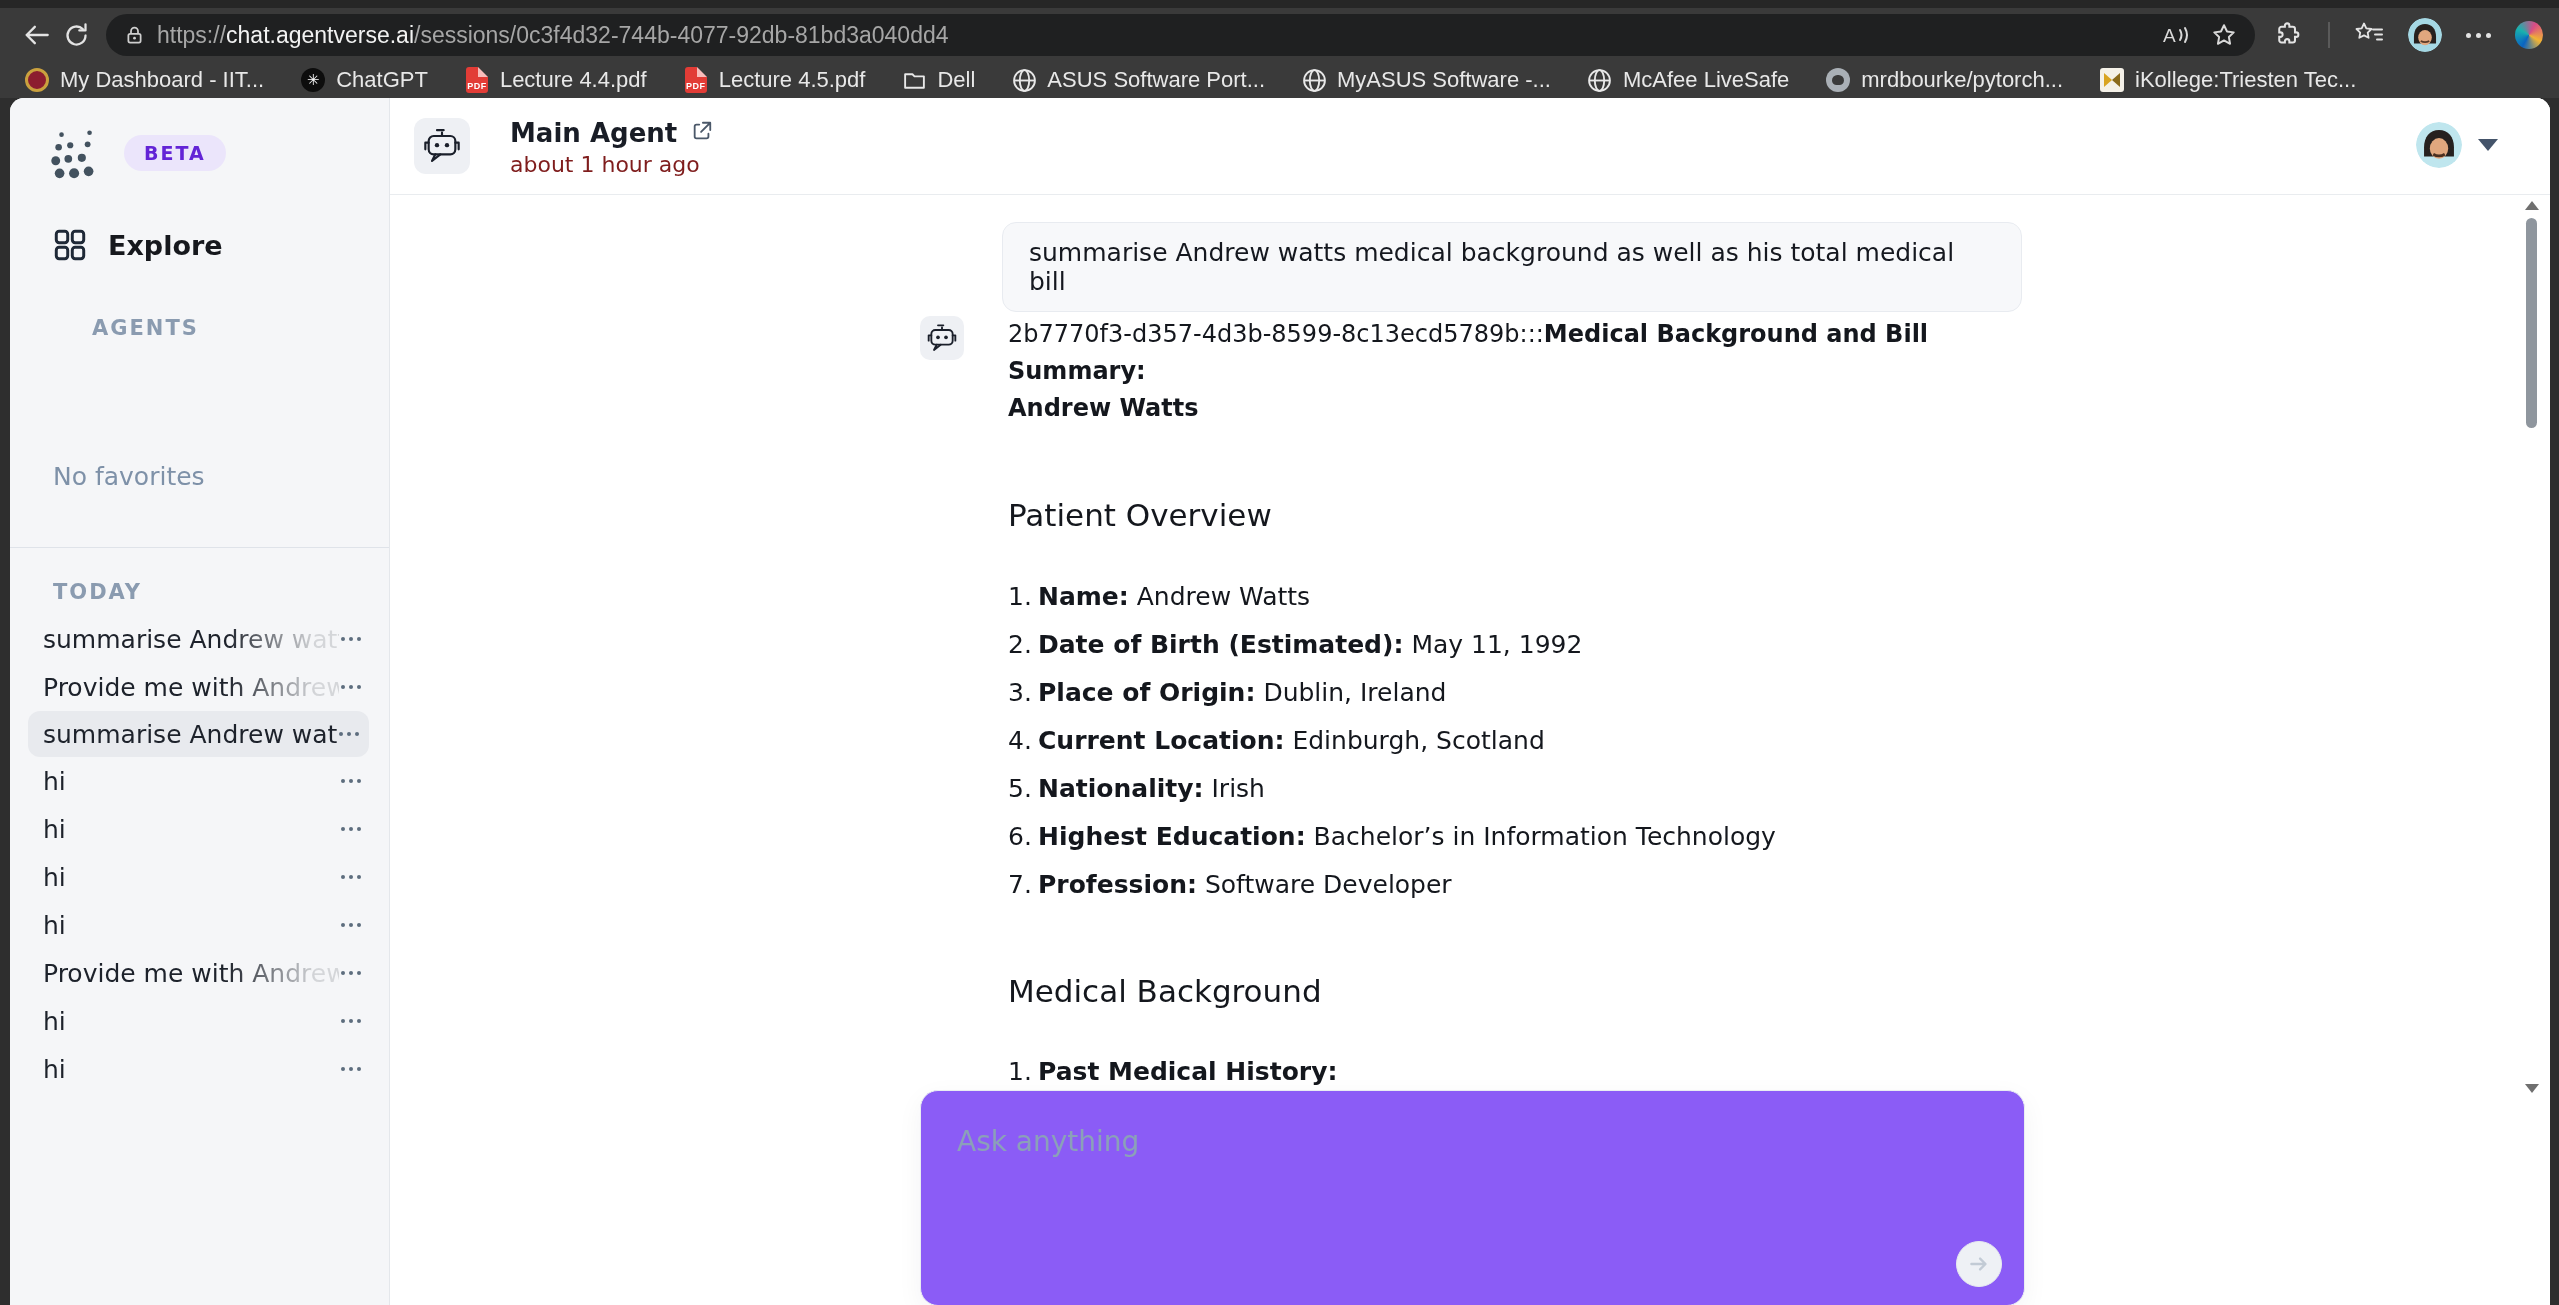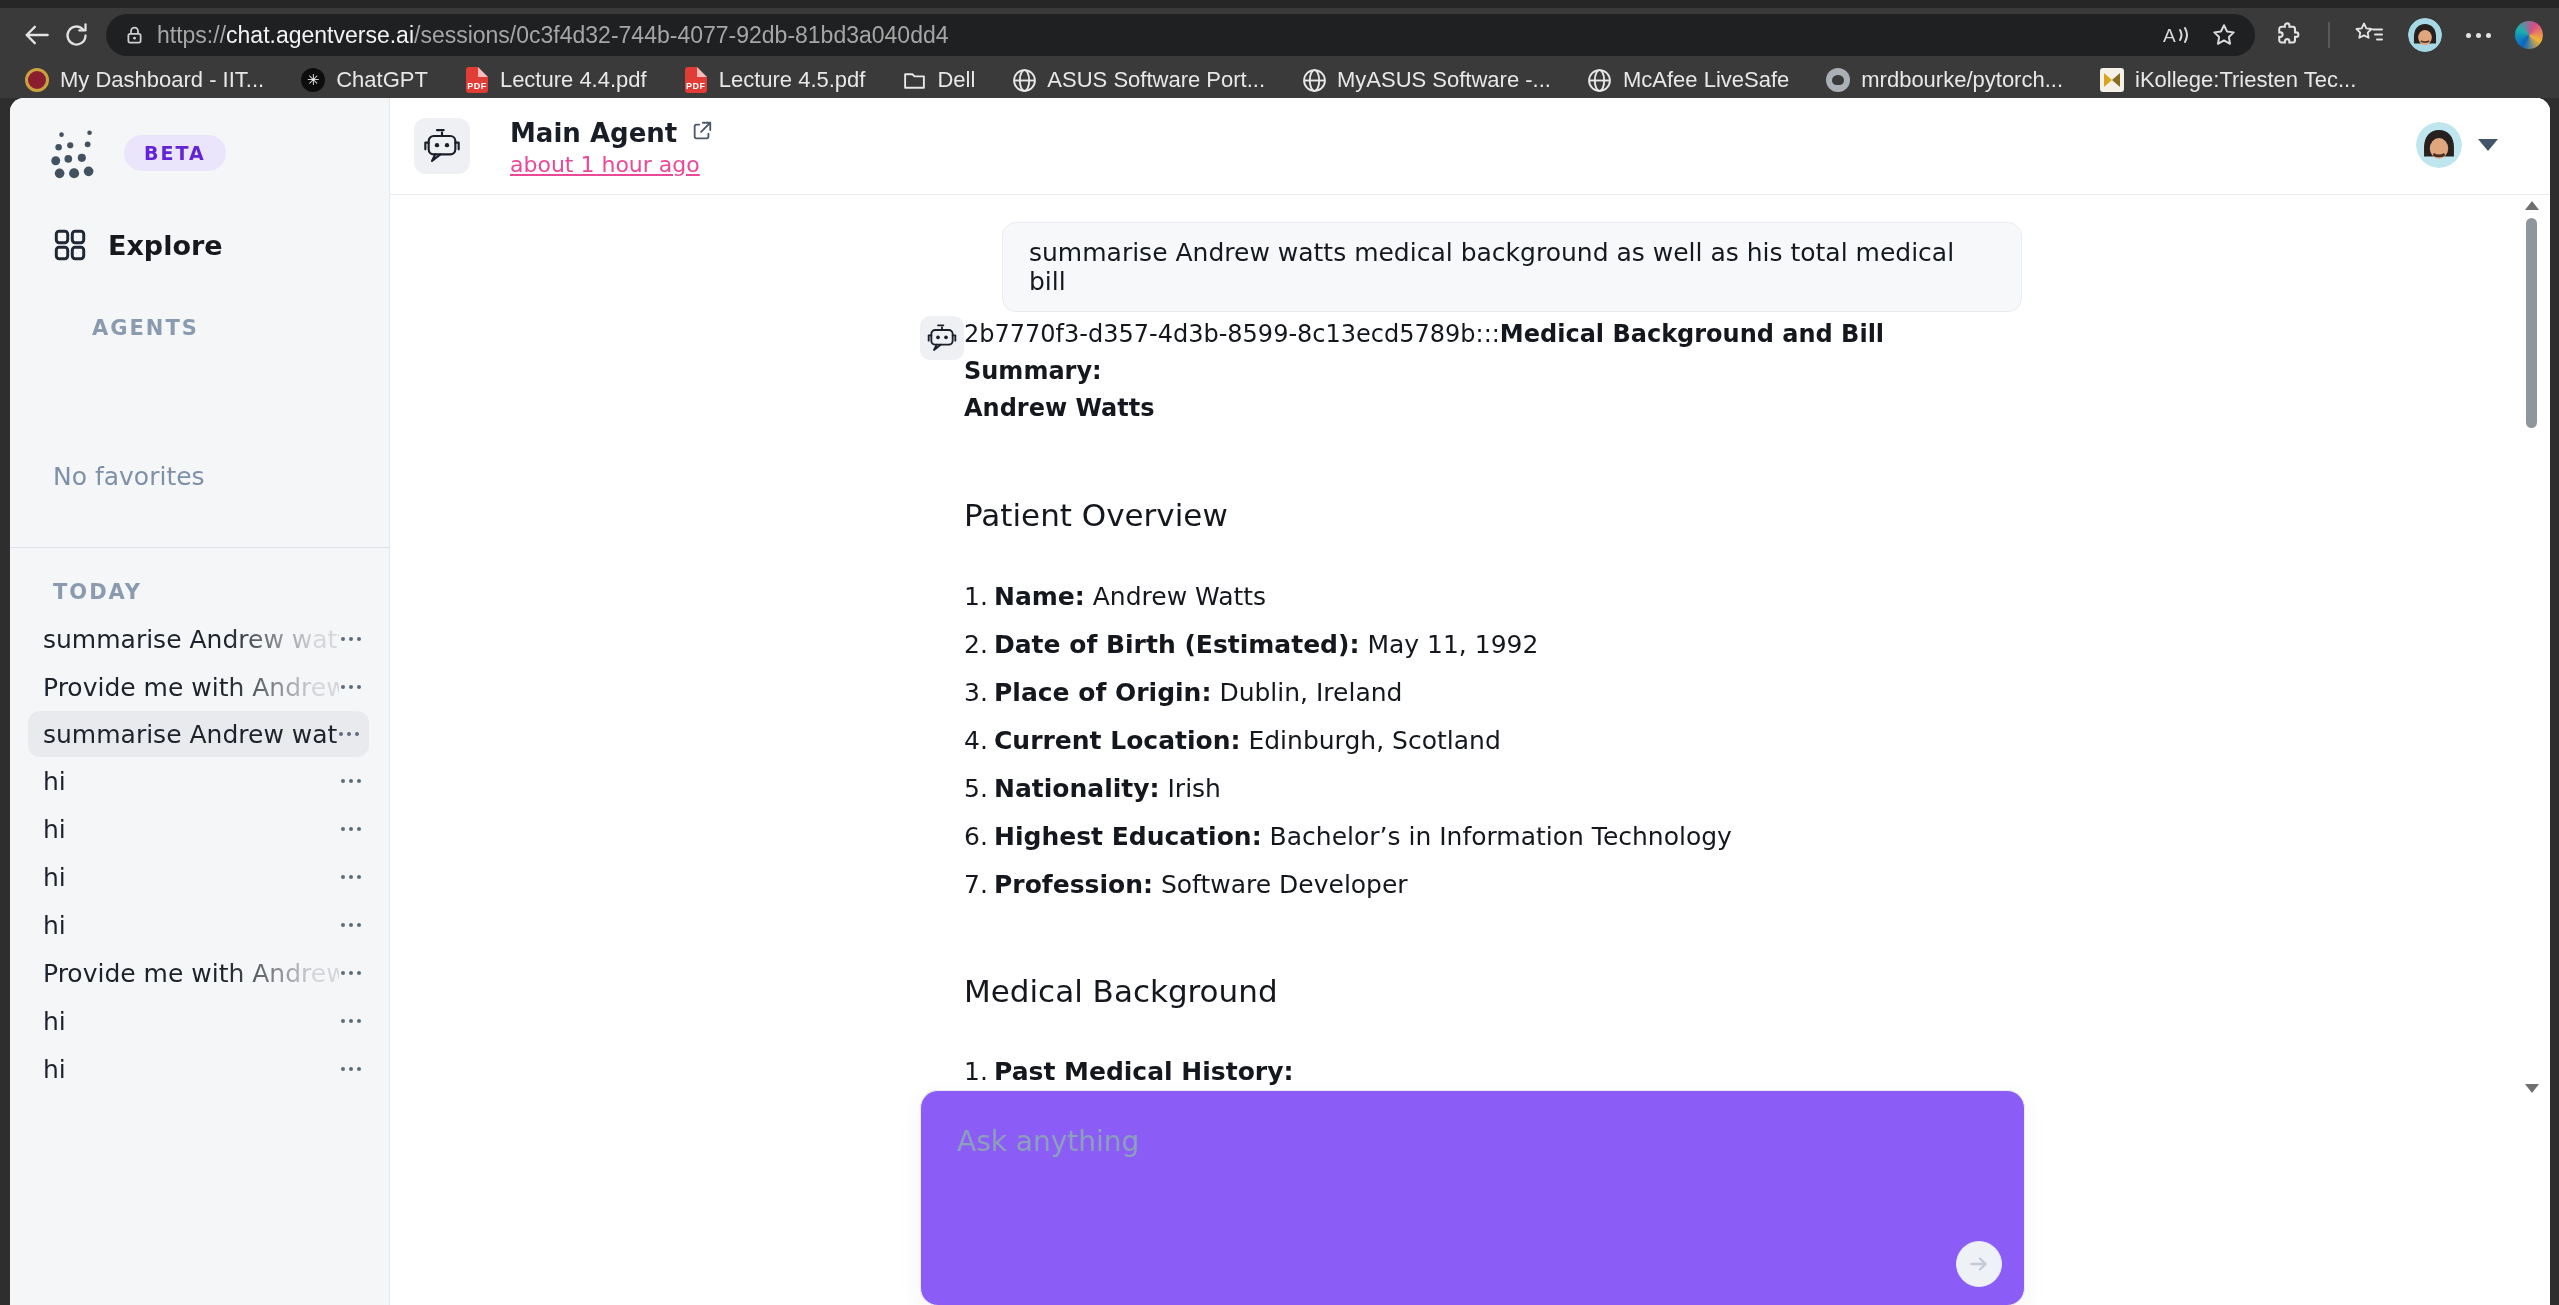--- a/index.html
+++ b/index.html
@@ -73,32 +73,32 @@
   .row-menu i { width:4px; height:4px; border-radius:50%; background:#5d6d7e; }
 
   
   .main { position:absolute; left:380px; top:0; right:0; height:100%; background:#fff; }
   .mheader { position:absolute; left:0; right:0; top:0; height:97px; border-bottom:1px solid #e9ecef; background:#fff; }
   .agent-avatar { width:56px; height:56px; background:#eef0f4; border-radius:12px;
                   display:flex; align-items:center; justify-content:center; }
   .mh-left { position:absolute; left:24px; top:20px; display:flex; gap:40px; }
   .mh-title-row { display:flex; align-items:center; gap:14px; }
   .mh-title { font-size:26px; font-weight:bold; color:#191d26; }
-  .mh-time { font-size:22px; color:#ec4899; margin-top:4px;text-decoration:underline; }
+  .mh-time { font-size:22px; color:#7f1d1d; margin-top:4px; }
   .mh-right { position:absolute; right:52px; top:24px; display:flex; align-items:center; gap:16px; }
   .avatar-lg { width:46px; height:46px; border-radius:50%; overflow:hidden; }
   .chev-down { width:0; height:0; border-left:10px solid transparent; border-right:10px solid transparent;
                border-top:12px solid #44546a; }
 
   
   .chat { position:absolute; left:0; right:0; top:97px; bottom:0; overflow:hidden; }
   .conv { position:absolute; left:530px; top:0; width:1120px; }
   .user-bubble { margin:27px 18px 0 auto; max-width:1020px; background:#f7f8fa; border:1px solid #e8ebf0;
                  border-radius:14px; padding:15px 26px; font-size:25px; color:#15181f; width:max-content; }
-  .agent-row { position:absolute; left:0; top:121px; width:1120px; display:flex; }
+  .agent-row { position:absolute; left:0; top:121px; width:1120px; display:flex; gap:44px; }
   .agent-avatar-sm { width:44px; height:44px; background:#eef0f4; border-radius:10px; flex:0 0 auto;
                      display:flex; align-items:center; justify-content:center; }
   .agent-text { width:1045px; color:#14171d; }
   .p1 { font-size:24px; line-height:37px; }
   .b { font-weight:bold; }
   .h2 { font-size:31px; font-weight:normal; margin-top:68px; line-height:40px; }
   .olist { margin-top:43px; }
   .oli { font-size:25px; line-height:37px; margin-bottom:11px; display:flex; }
   .oli .num { width:30px; flex:0 0 auto; }
   .oli.sub { margin-left:28px; margin-top:7px; margin-bottom:0; }

